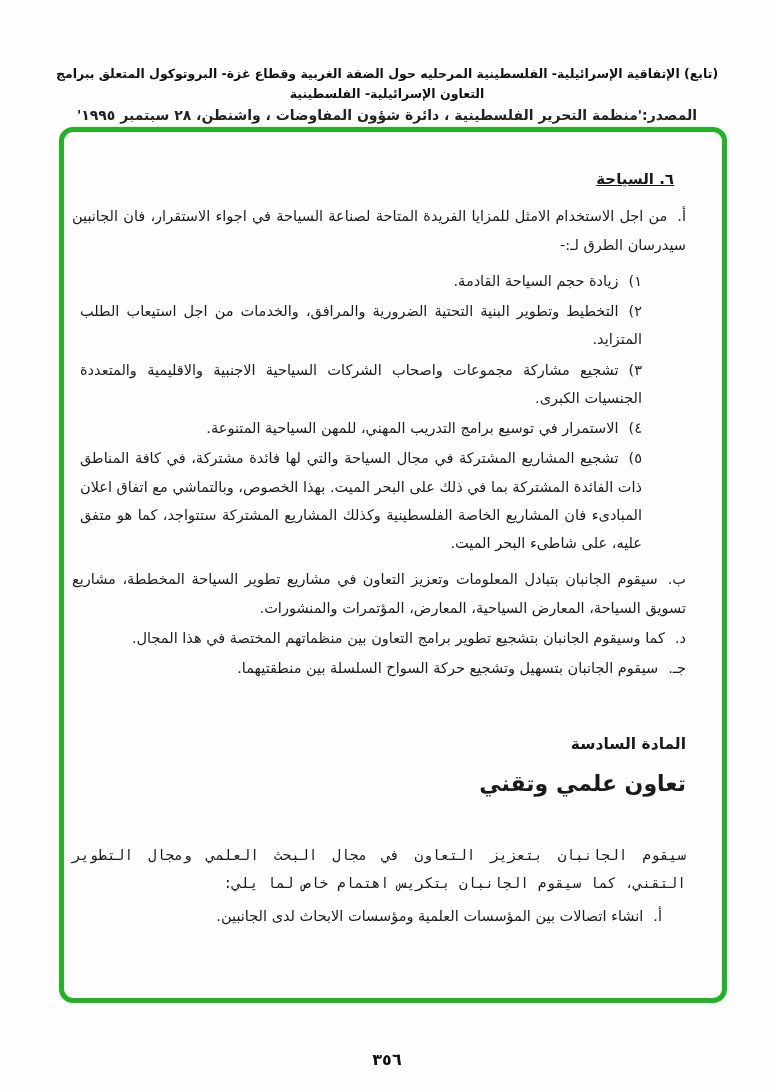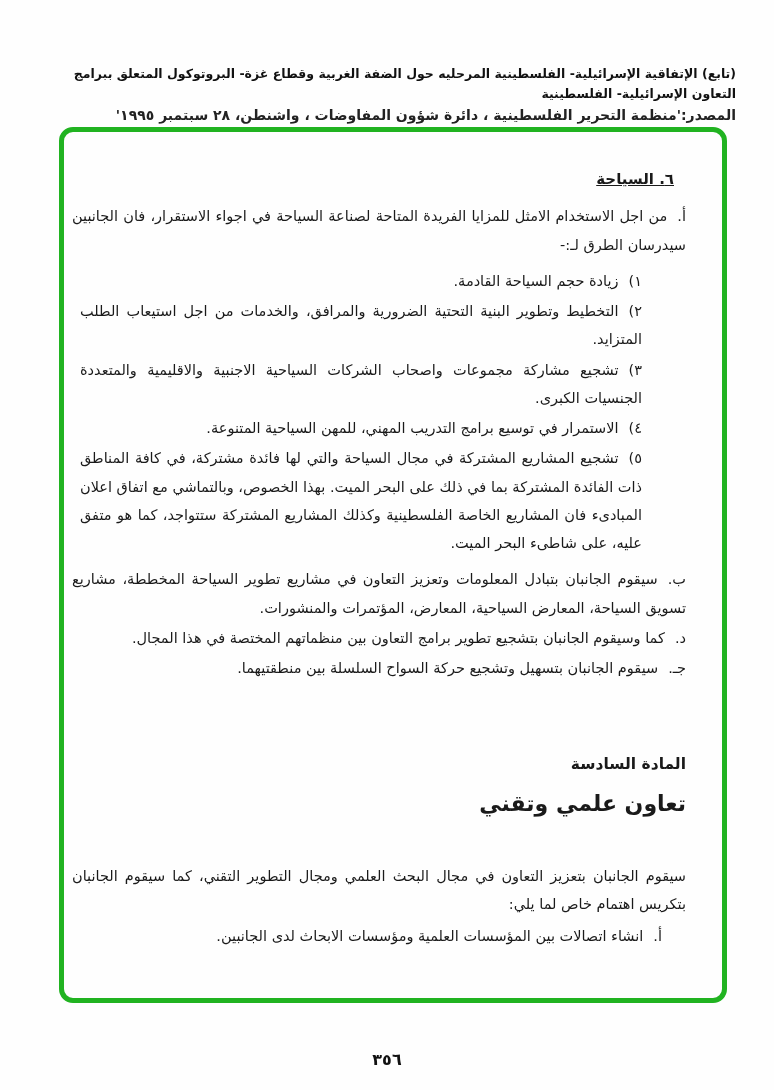--- a/index.html
+++ b/index.html
@@ -13,20 +13,21 @@
   }
   .page {
     position: relative;
     width: 774px; height: 1090px;
     background: #fefefe;
     color: #1c1c1c;
   }
   .doc-header {
     position: absolute;
     top: 64px; right: 38px; left: 38px;
+    text-align: center;
   }
   .doc-header .line1 {
     font-weight: bold;
     font-size: 12.5px;
     line-height: 1.6;
     color: #111;
   }
   .doc-header .line2 {
     font-weight: bold;
     font-size: 14px;
@@ -69,34 +70,35 @@
     padding: 0 36px 0 0;
   }
   .num-item {
     margin: 0 0 2px 0;
   }
   .num-item .num {
     display: inline-block;
     margin-left: 10px;
   }
   .article-block {
-    margin-top: 66px;
+    margin-top: 46px;
   }
   .article-title {
     font-size: 15.5px;
     font-weight: bold;
     margin: 0 0 4px 0;
   }
   .article-subtitle {
     font-size: 22px;
     font-weight: bold;
     margin: 0 0 36px 0;
   }
   .intro-para {
     margin: 0 0 4px 0;
+    font-family: Liberation Mono, monospace;
   }
   .sub-item {
     padding-right: 24px;
   }
   .page-number {
     position: absolute;
     top: 1013px;
     left: 0; right: 0;
     text-align: center;
     font-weight: bold;

